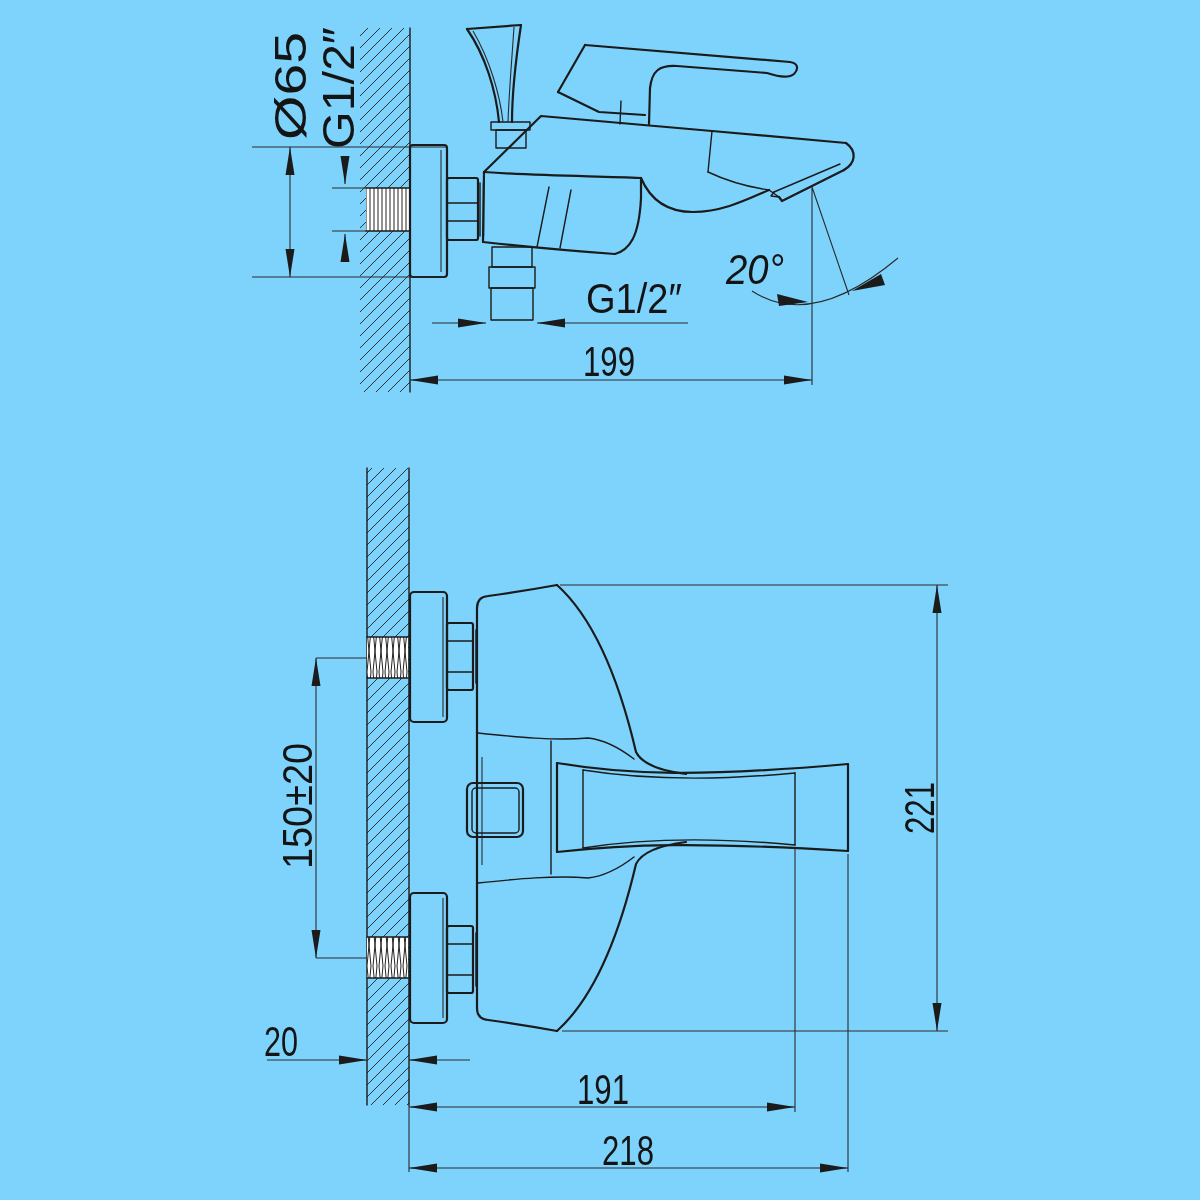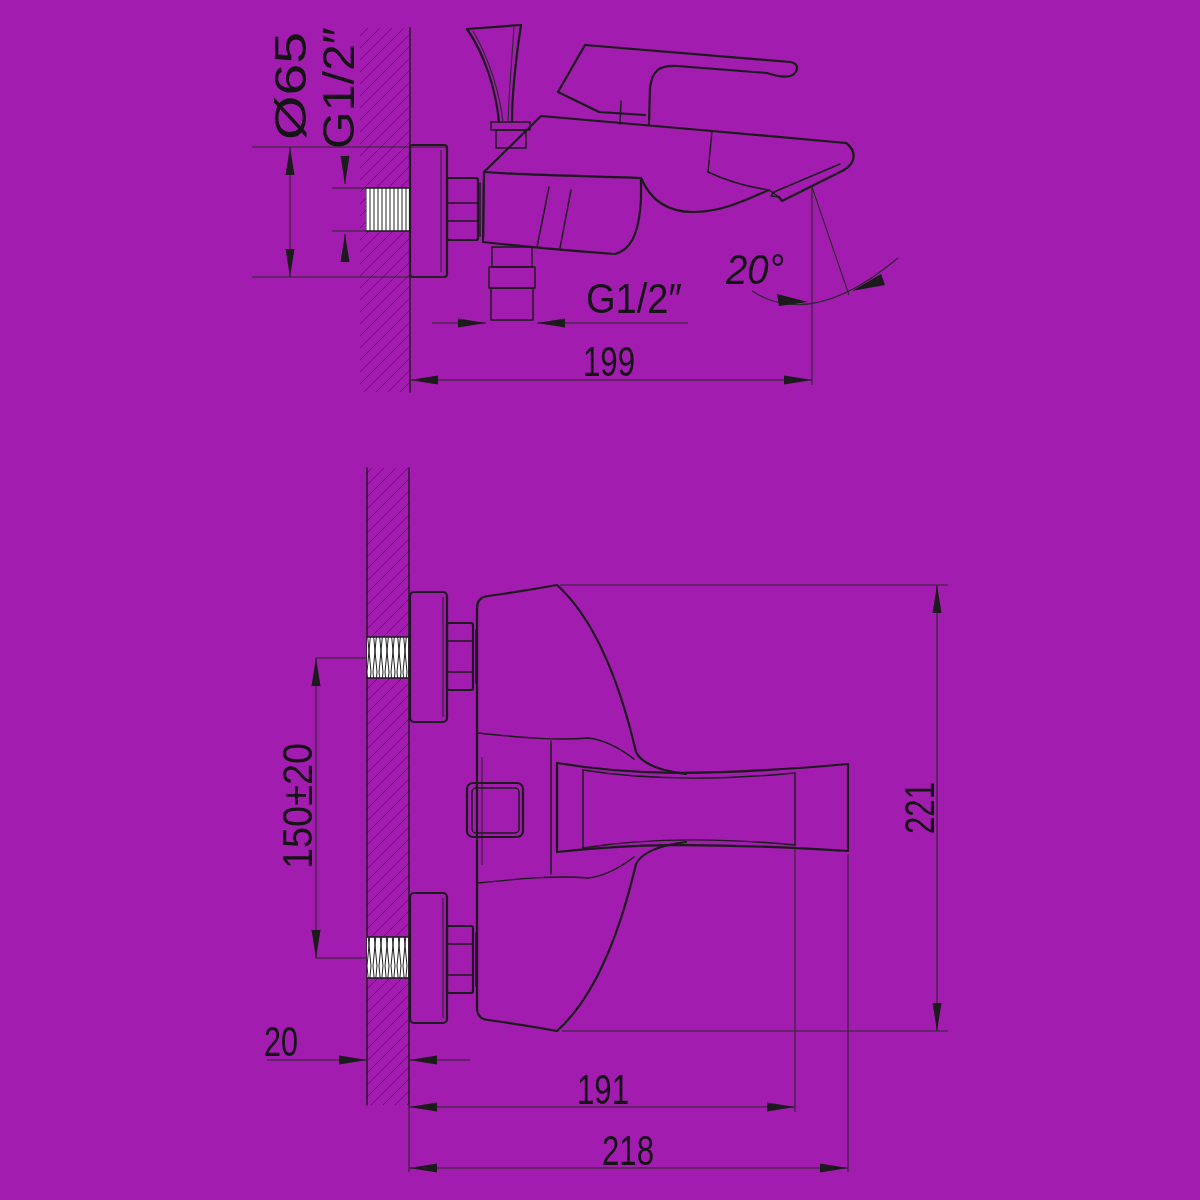--- a/index.html
+++ b/index.html
@@ -1,16 +1,16 @@
 <!DOCTYPE html>
 <html><head>
 <meta charset="utf-8">
 <style>
   html,body { margin:0; padding:0; background:#ffffff; }
-  .stage { width:1200px; height:1200px; background:#a21caf; position:relative; overflow:hidden; }
+  .stage { width:1200px; height:1200px; background:#7dd3fc; position:relative; overflow:hidden; }
   svg { display:block; }
   .o { fill:none; stroke:#1b1b1b; stroke-width:2.2; stroke-linecap:round; stroke-linejoin:round; }
   .m { fill:none; stroke:#1b1b1b; stroke-width:1.4; stroke-linecap:round; stroke-linejoin:round; }
   .d { fill:none; stroke:#2a2a2a; stroke-width:1.1; }
   text { font-family:"Liberation Sans", sans-serif; fill:#141414; }
   .t42 { font-size:42px; }
   .t44 { font-size:44px; }
   .it  { font-style:italic; }
 </style>
 </head>

